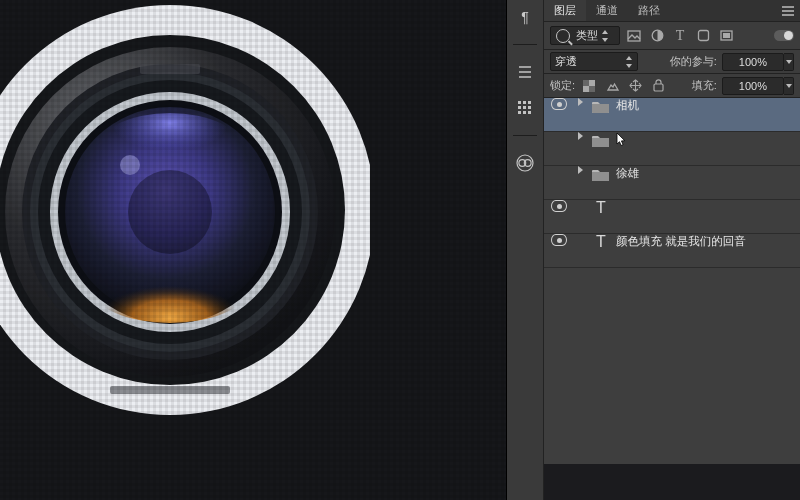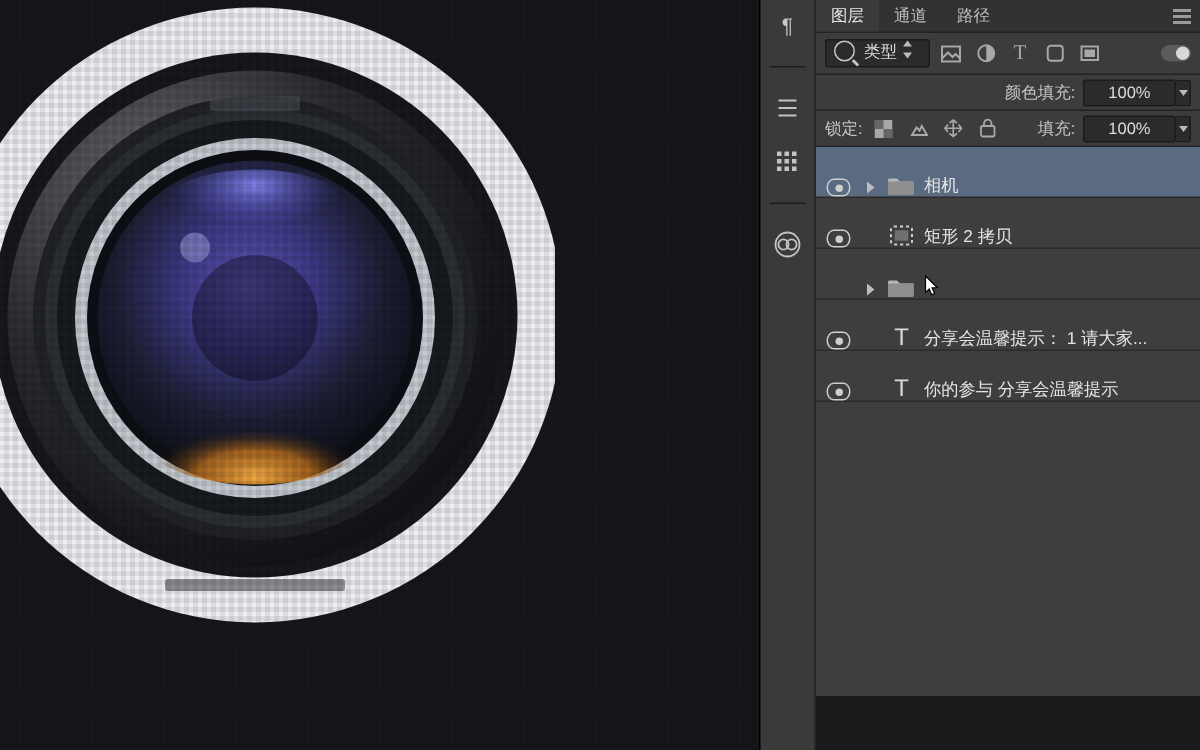--- a/index.html
+++ b/index.html
@@ -49,37 +49,37 @@
     display:flex;flex-direction:column;
   }
   
   #lp-tabs{height:22px;display:flex;align-items:stretch;background:#323232;border-bottom:1px solid var(--panel-border);}
   #lp-tabs .tab{padding:0 10px;display:flex;align-items:center;color:#bdbdbd;font-size:11px;cursor:pointer;}
   #lp-tabs .tab.active{background:var(--panel-dark);color:#e7e7e7;}
   #lp-tabs .menu-btn{margin-left:auto;width:24px;display:flex;align-items:center;justify-content:center;cursor:pointer;}
   #lp-tabs .menu-btn div{width:12px;height:2px;background:#9a9a9a;box-shadow:0 -4px 0 #9a9a9a,0 4px 0 #9a9a9a;}
   
   #lp-filter{height:28px;display:flex;align-items:center;gap:5px;padding:0 6px;border-bottom:1px solid var(--panel-border);background:#3c3c3c;}
-  .dd{height:19px;background:#2b2b2b;border:1px solid #1b1b1b;display:flex;padding:0 4px;gap:4px;color:#ddd;font-size:11px;cursor:pointer;border-radius:2px;}
+  .dd{height:19px;background:#2b2b2b;border:1px solid #1b1b1b;display:flex;align-items:center;padding:0 4px;gap:4px;color:#ddd;font-size:11px;cursor:pointer;border-radius:2px;}
   .dd .carets{width:7px;height:12px;position:relative;}
   .dd .carets::before,.dd .carets::after{content:"";position:absolute;left:0;width:0;height:0;border-left:3.5px solid transparent;border-right:3.5px solid transparent;}
   .dd .carets::before{top:0;border-bottom:4px solid #bbb;}
   .dd .carets::after{bottom:0;border-top:4px solid #bbb;}
   .ico-btn{width:18px;height:18px;display:flex;align-items:center;justify-content:center;color:#bcbcbc;font-size:12px;cursor:pointer;opacity:.85;}
   #lp-filter .search-ic{width:14px;height:14px;border:1.5px solid #c5c5c5;border-radius:50%;position:relative;margin-left:1px;}
   #lp-filter .search-ic::after{content:"";position:absolute;width:5px;height:1.5px;background:#c5c5c5;transform:rotate(45deg);right:-4px;bottom:-2px;}
   
   .lp-row{height:24px;display:flex;align-items:center;padding:0 6px;gap:5px;border-bottom:1px solid var(--panel-border);background:#3c3c3c;}
   .lbl{color:#c6c6c6;font-size:11px;}
   .val-box{height:18px;min-width:38px;background:#2b2b2b;border:1px solid #1b1b1b;display:flex;align-items:center;justify-content:center;color:#ddd;font-size:11px;padding:0 16px;border-radius:2px;}
   .slider-btn{width:10px;height:18px;background:#2b2b2b;border:1px solid #1b1b1b;border-left:none;display:flex;align-items:center;justify-content:center;border-radius:0 2px 2px 0;}
   .slider-btn::after{content:"";border-left:3px solid transparent;border-right:3px solid transparent;border-top:4px solid #bbb;}
   
   #layer-list{flex:1;overflow:auto;background:#3e3e3e;}
-  .layer{height:34px;display:flex;align-items:flex-end;border-bottom:1px solid #2b2b2b;padding-right:6px;}
+  .layer{height:34px;display:flex;align-items:flex-start;border-bottom:1px solid #2b2b2b;padding-right:6px;}
   .layer .vis{width:30px;display:flex;align-items:center;justify-content:center;cursor:pointer;}
   .layer .vis.eye::before{content:"";width:14px;height:10px;border:1.3px solid #cfcfcf;border-radius:60% 60% 60% 60%/100% 100% 100% 100%;display:block;}
   .layer .vis.eye::after{content:"";position:absolute;width:5px;height:5px;background:#cfcfcf;border-radius:50%;}
   .layer .vis{position:relative;}
   .layer .arrow{width:10px;height:10px;margin-right:4px;cursor:pointer;flex:none;}
   .arrow.collapsed::before{content:"";display:block;width:0;height:0;border-top:4px solid transparent;border-bottom:4px solid transparent;border-left:5px solid #bdbdbd;}
   .indent{display:inline-block;flex:none;}
   .thumb{width:18px;height:16px;flex:none;display:flex;align-items:center;justify-content:center;margin-right:6px;color:#c0c0c0;}
   .thumb.folder svg,.thumb.text svg,.thumb.shape svg{width:18px;height:16px;}
   .thumb.mini{width:26px;height:22px;border:1px solid #111;background:#161616;margin-right:4px;}
@@ -232,21 +232,26 @@
             <rect x="3" y="4" width="7" height="5" fill="#bcbcbc"></rect>
           </svg>
         </div>
       <div style="flex:1"></div>
       <div style="width:20px;height:11px;background:#5c5c5c;border-radius:6px;position:relative">
         <div style="position:absolute;right:1px;top:1px;width:9px;height:9px;border-radius:50%;background:#d8d8d8"></div>
       </div>
     </div>
 
     <div class="lp-row">
-      <span class="lbl" style="margin-left:auto">颜色填充:</span>
+      <div class="dd" style="width:88px">
+        <span>穿透</span>
+        <span style="flex:1"></span>
+          <span class="carets"></span>
+      </div>
+      <span class="lbl" style="margin-left:auto">你的参与:</span>
       <div style="display:flex">
         <div class="val-box">100%</div>
         <div class="slider-btn"></div>
       </div>
     </div>
 
     <div class="lp-row">
       <span class="lbl">锁定:</span>
       <div class="ico-btn">
           <svg width="12" height="12" viewBox="0 0 12 12">
@@ -285,67 +290,66 @@
           <span class="arrow collapsed"></span>
           <span class="thumb folder">
             <svg viewBox="0 0 18 14">
               <path d="M1 3h5l2 2h9v8a1 1 0 01-1 1H1a1 1 0 01-1-1V4a1 1 0 011-1z" fill="#b7b7b7"></path>
               <path d="M1 5h16v8a1 1 0 01-1 1H1a1 1 0 01-1-1V5z" fill="#8f8f8f"></path>
             </svg>
           </span>
           <span class="lname">相机</span>
         </div>
         <div class="layer">
-          <div class="vis eye"></div>
-          <span class="indent" style="width: 4px;"></span>
-          <span class="arrow" style="width: 10px;"></span>
-          <span class="thumb shape">
-            <svg viewBox="0 0 18 16">
-              <rect x="2" y="2" width="14" height="12" rx="2" fill="none" stroke="#cfcfcf" stroke-width="1.3" stroke-dasharray="2 2"></rect>
-              <rect x="4.5" y="4.5" width="9" height="7" fill="#cfcfcf" opacity="0.35"></rect>
-            </svg>
-          </span>
-          <span class="lname">矩形 2 拷贝</span>
-        </div>
-        <div class="layer">
           <div class="vis"></div>
           <span class="indent" style="width: 4px;"></span>
           <span class="arrow collapsed"></span>
           <span class="thumb folder">
             <svg viewBox="0 0 18 14">
               <path d="M1 3h5l2 2h9v8a1 1 0 01-1 1H1a1 1 0 01-1-1V4a1 1 0 011-1z" fill="#b7b7b7"></path>
               <path d="M1 5h16v8a1 1 0 01-1 1H1a1 1 0 01-1-1V5z" fill="#8f8f8f"></path>
             </svg>
           </span>
           <span style="margin: 0px 0px 0px -2px;">
             <svg width="14" height="16" viewBox="0 0 14 16">
               <path d="M3 1l0 11 2.5-2.3 1.6 3.8 2-0.9-1.7-3.7 3.4-0.2z" fill="#fff" stroke="#000" stroke-width="0.8"></path>
             </svg>
           </span>
           <span class="lname"></span>
         </div>
         <div class="layer">
+          <div class="vis"></div>
+          <span class="indent" style="width: 4px;"></span>
+          <span class="arrow collapsed"></span>
+          <span class="thumb folder">
+            <svg viewBox="0 0 18 14">
+              <path d="M1 3h5l2 2h9v8a1 1 0 01-1 1H1a1 1 0 01-1-1V4a1 1 0 011-1z" fill="#b7b7b7"></path>
+              <path d="M1 5h16v8a1 1 0 01-1 1H1a1 1 0 01-1-1V5z" fill="#8f8f8f"></path>
+            </svg>
+          </span>
+          <span class="lname">徐雄</span>
+        </div>
+        <div class="layer">
           <div class="vis eye"></div>
           <span class="indent" style="width: 4px;"></span>
           <span class="arrow" style="width: 10px;"></span>
           <span class="thumb text">
             <svg viewBox="0 0 18 16">
               <text x="9" y="13" text-anchor="middle" font-family="serif" font-size="16" fill="#d8d8d8">T</text>
             </svg>
           </span>
-          <span class="lname">分享会温馨提示：   1 请大家...</span>
         </div>
         <div class="layer">
           <div class="vis eye"></div>
           <span class="indent" style="width: 4px;"></span>
           <span class="arrow" style="width: 10px;"></span>
           <span class="thumb text">
             <svg viewBox="0 0 18 16">
               <text x="9" y="13" text-anchor="middle" font-family="serif" font-size="16" fill="#d8d8d8">T</text>
             </svg>
           </span>
-          <span class="lname">你的参与 分享会温馨提示</span>
+          <span class="lname">颜色填充 就是我们的回音</span>
         </div>
       </div>
 
   </div>
 
 </div>
 
 </body></html>

